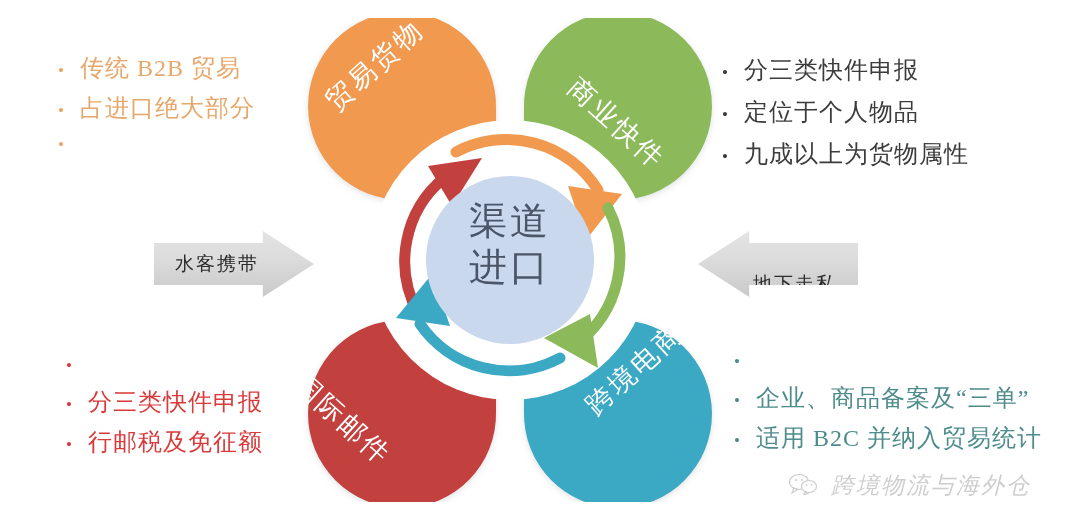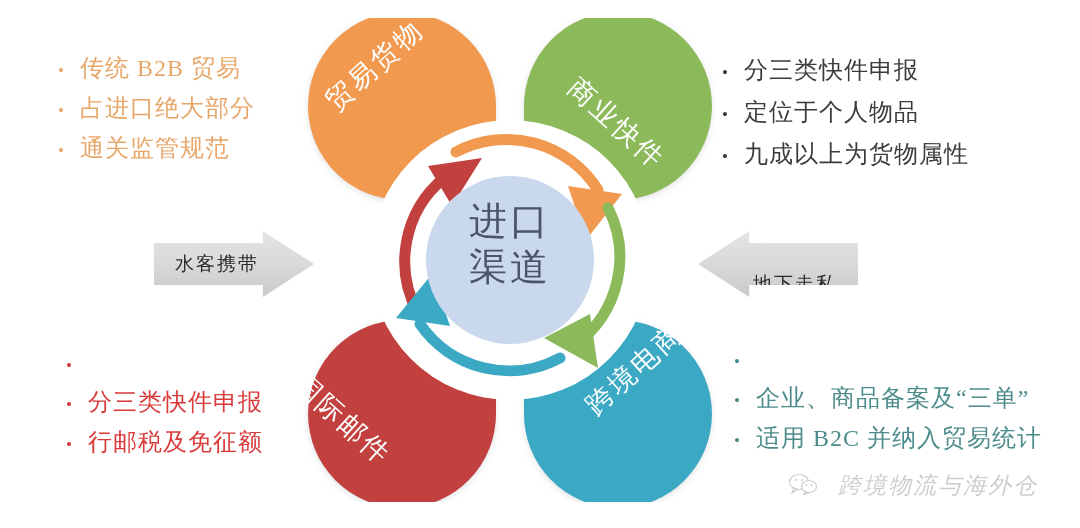--- a/index.html
+++ b/index.html
@@ -123,21 +123,21 @@
     pointer-events: none;
   }
 
   
   #watermark {
     position: absolute;
     left: 788px;
     top: 470px;
     display: flex;
     align-items: center;
-    gap: 20px;
+    gap: 13px;
     opacity: 0.42;
   }
   #watermark .wm-text {
     font-size: 23px;
     color: #8a8a8a;
     letter-spacing: 2px;
     font-style: italic;
     font-family: "Liberation Serif", "DejaVu Serif", serif;
   }
 </style>
@@ -148,21 +148,20 @@
   <div class="bullet-row">
     <span class="bullet-dot">•</span>
     <span class="bullet-text">传统 B2B 贸易</span>
   </div>
   <div class="bullet-row">
     <span class="bullet-dot">•</span>
     <span class="bullet-text">占进口绝大部分</span>
   </div>
   <div class="bullet-row">
     <span class="bullet-dot">•</span>
-    <span class="bullet-text">通关监管规范</span>
   </div>
 </div>
 
 <div class="bullet-block" id="tr-block">
   <div class="bullet-row">
     <span class="bullet-dot">•</span>
     <span class="bullet-text">分三类快件申报</span>
   </div>
   <div class="bullet-row">
     <span class="bullet-dot">•</span>
@@ -273,22 +272,22 @@
 
     <circle cx="242" cy="242" r="84" fill="#C9D8EC"></circle>
   </svg>
 
   <div class="petal-label" id="lbl-trade">贸易货物</div>
   <div class="petal-label" id="lbl-express">商业快件</div>
   <div class="petal-label" id="lbl-mail">国际邮件</div>
   <div class="petal-label" id="lbl-ecom">跨境电商</div>
 
   <div id="center-label">
+    <div>渠道</div>
     <div>进口</div>
-    <div>渠道</div>
   </div>
 </div>
 
 <div id="watermark">
   <span>
     <svg width="30" height="22" viewBox="0 0 30 22" xmlns="http://www.w3.org/2000/svg">
       <ellipse cx="11" cy="9" rx="9.5" ry="7.5" fill="none" stroke="#8a8a8a" stroke-width="1.2"></ellipse>
       <path d="M 6 15 L 4 20 L 9.5 16.4 Z" fill="none" stroke="#8a8a8a" stroke-width="1.2"></path>
       <circle cx="8" cy="7" r="1.1" fill="#8a8a8a"></circle>
       <circle cx="14" cy="7" r="1.1" fill="#8a8a8a"></circle>

